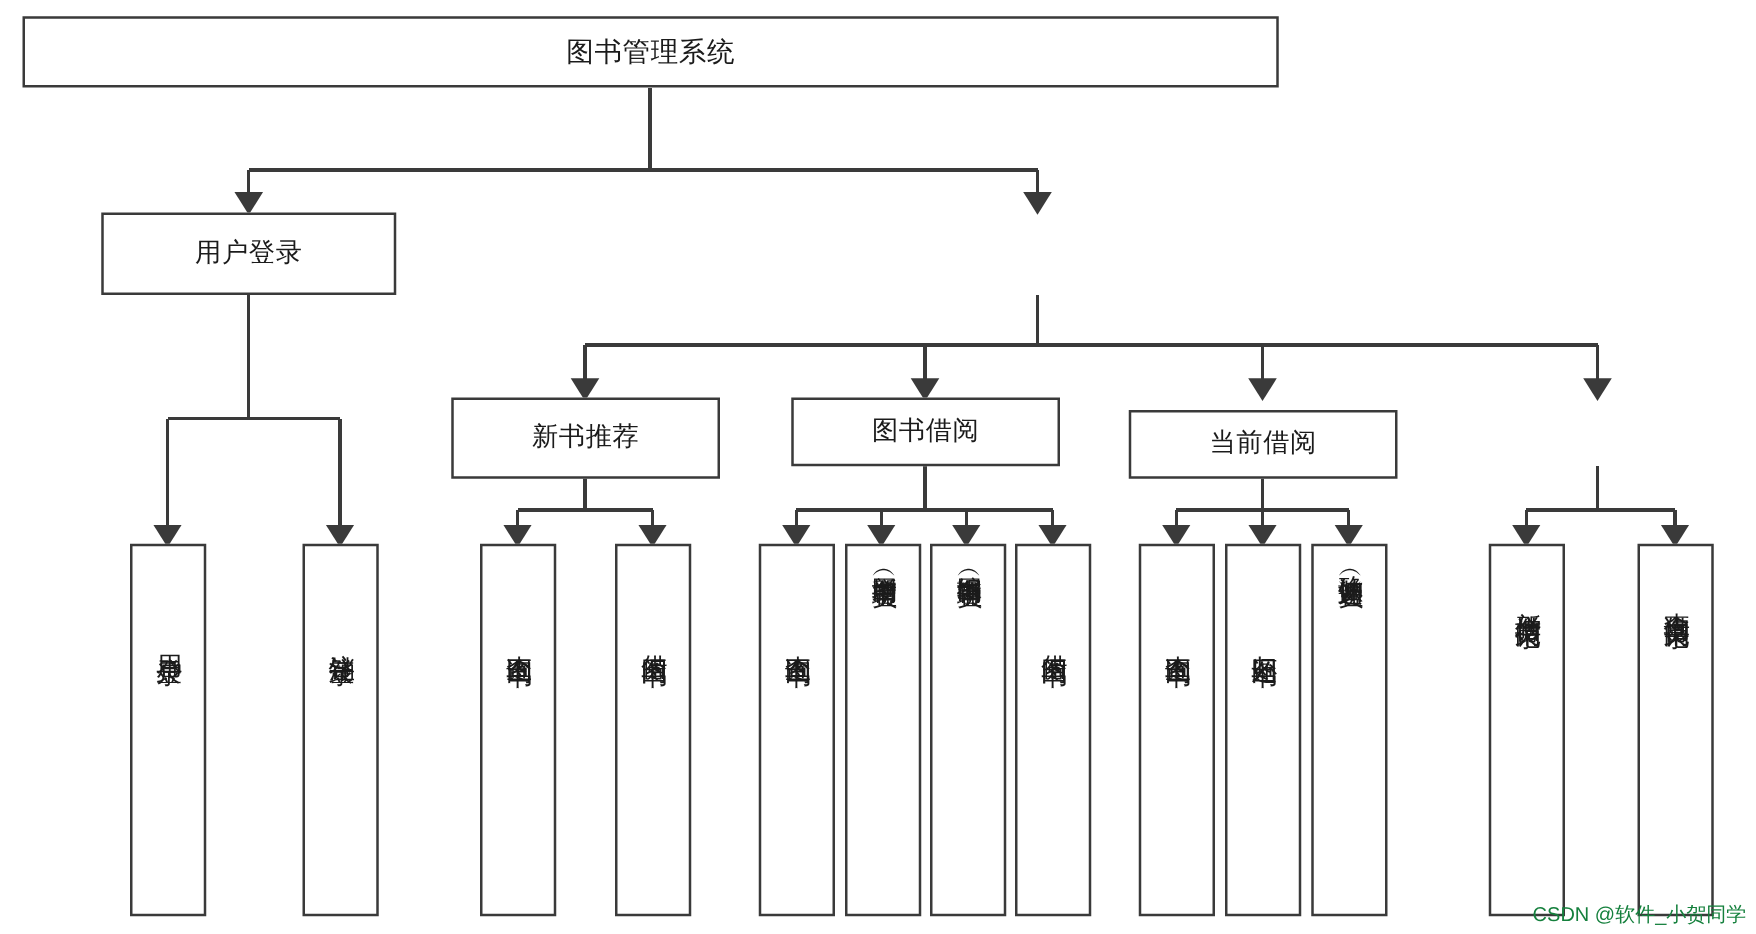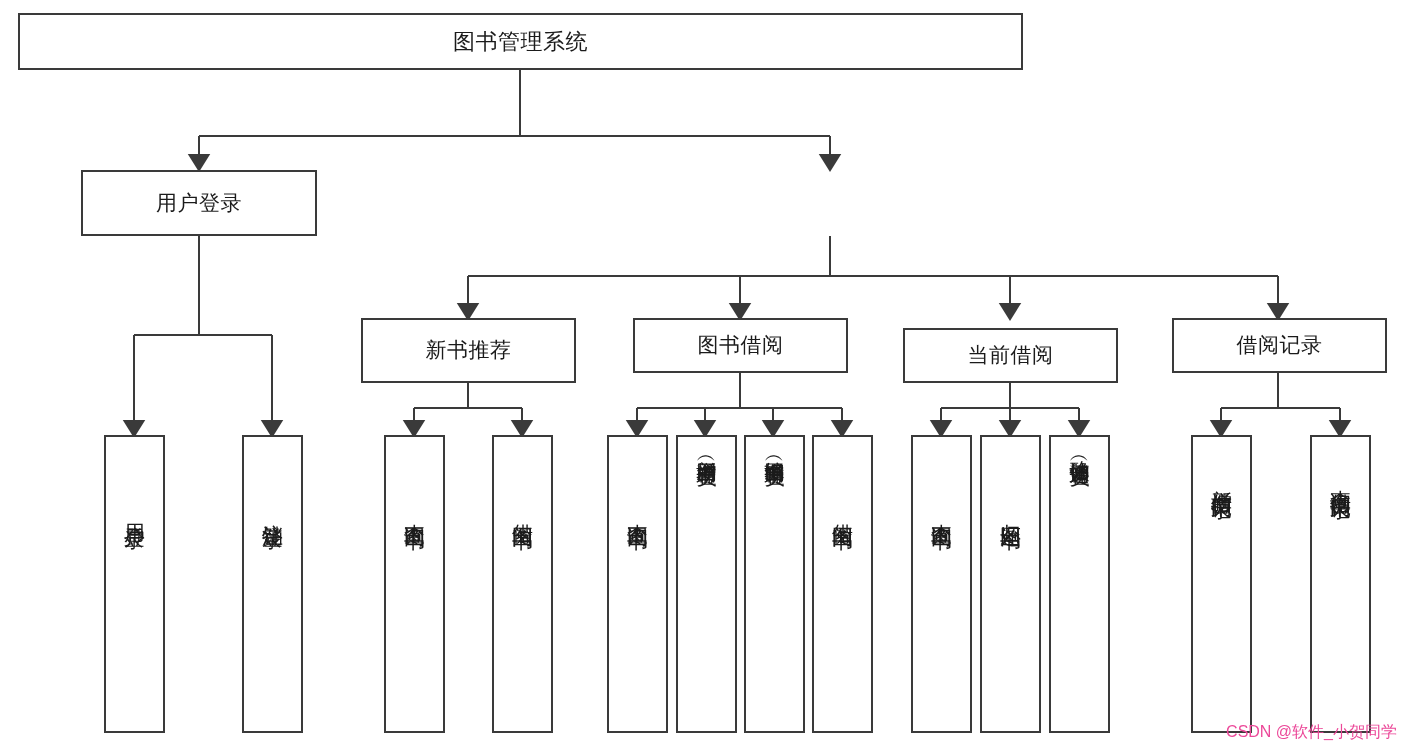--- a/index.html
+++ b/index.html
@@ -42,21 +42,21 @@
     white-space:nowrap;
   }
   .v-node.tall .lbl{font-size:20px;letter-spacing:1px;}
   .v-node.mid .lbl{padding-top:28px;}
   .v-node.mid2 .lbl{padding-top:62px;}
 
   #watermark{
     position:absolute;
     right:8px;bottom:4px;
     font-size:16px;
-    color:#ec4899;
+    color:#15803d;
     z-index:5;
     white-space:nowrap;
     font-family:"Liberation Sans","DejaVu Sans",sans-serif;
   }
 </style>
 </head>
 <body>
 
 <div id="stage">
 
@@ -120,23 +120,20 @@
 
   <div class="node h-node" style="left:361px;top:318px;width:215px;height:65px;">
     <span class="lbl">新书推荐</span>
   </div>
   <div class="node h-node" style="left:633px;top:318px;width:215px;height:55px;">
     <span class="lbl">图书借阅</span>
   </div>
   <div class="node h-node" style="left:903px;top:318px;width:215px;height:55px;margin-top:10px;">
     <span class="lbl">当前借阅</span>
   </div>
-  <div class="node h-node" style="left:1172px;top:318px;width:215px;height:55px;">
-    <span class="lbl">借阅记录</span>
-  </div>
 
   <div class="node v-node mid2" style="left:104px;top:435px;width:61px;height:298px;">
     <span class="lbl">用户登录</span>
   </div>
   <div class="node v-node mid2" style="left:242px;top:435px;width:61px;height:298px;">
     <span class="lbl">注销登录</span>
   </div>
 
   <div class="node v-node mid2" style="left:384px;top:435px;width:61px;height:298px;">
     <span class="lbl">查询图书</span>

